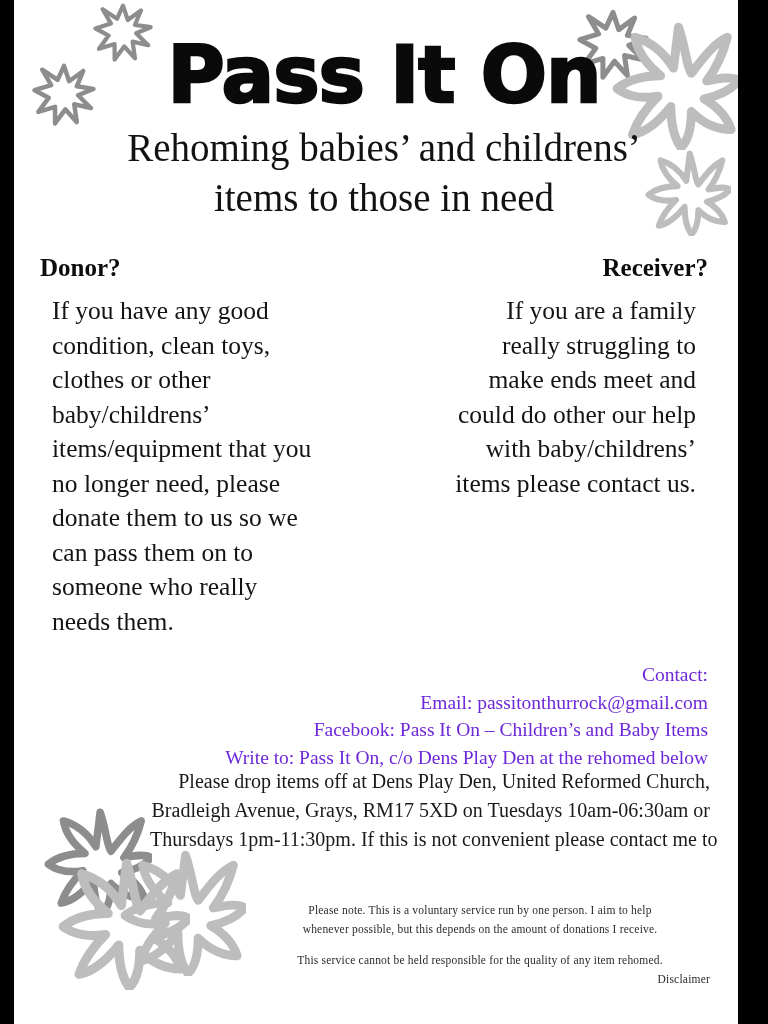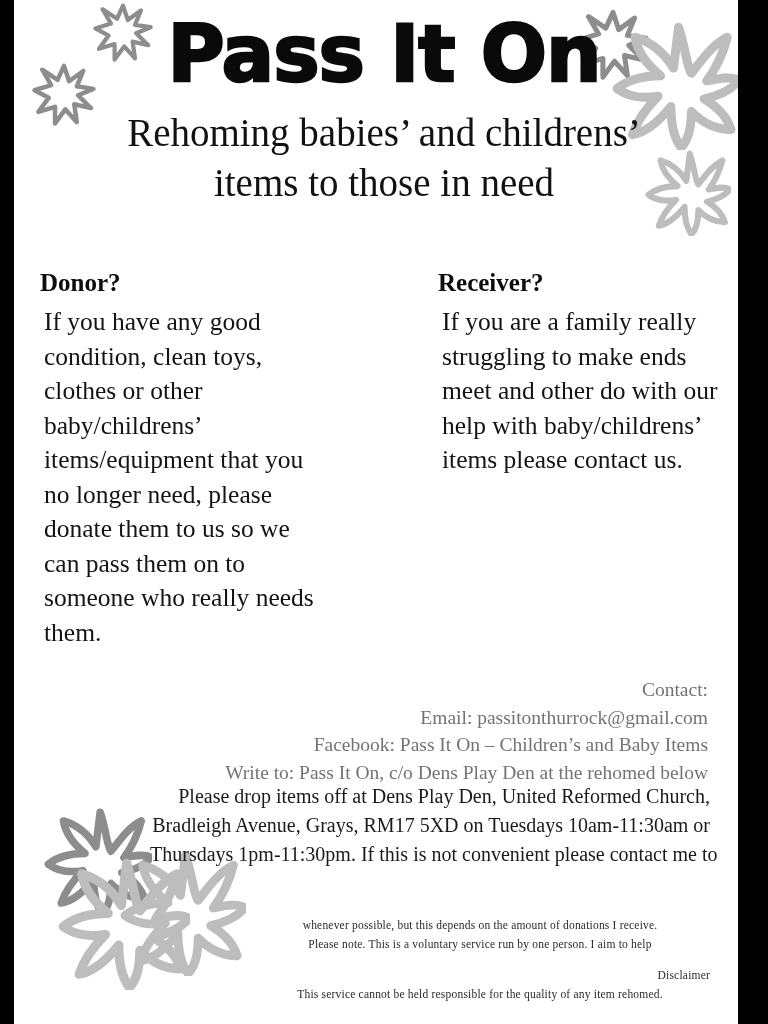--- a/index.html
+++ b/index.html
@@ -63,21 +63,22 @@
 
   
   .content {
     position: relative;
     z-index: 10;
     width: 768px;
     height: 1024px;
   }
 
   .title {
-    margin: 16px;
+    margin: 1px;
+    padding-top: 36px;
     text-align: center;
     font-family: "DejaVu Sans", "Liberation Sans", sans-serif;
     font-weight: 700;
     font-size: 78px;
     line-height: 0.98;
     letter-spacing: -1px;
     color: #0a0a0a;
     -webkit-text-stroke: 2.5px #0a0a0a;
   }
 
@@ -101,46 +102,47 @@
 
   .col { box-sizing: border-box; }
 
   .col-donor {
     width: 330px;
     padding-left: 40px;
     text-align: left;
   }
   .col-receiver {
     width: 330px;
-    padding-right: 36px;
+    padding-right: 60px;
+    text-align: right;
   }
 
   .col-head {
     margin: 0 0 8px 0;
     font-size: 25px;
     font-weight: 700;
     color: #0c0c0c;
   }
 
   .col-body {
-    margin: 4px;
+    margin: 12px;
     font-size: 25.5px;
     line-height: 1.355;
     color: #141414;
   }
 
   .contact-block {
     position: absolute;
     top: 660px;
     right: 60px;
     width: 560px;
     text-align: right;
     font-size: 19.5px;
     line-height: 1.42;
-    color: #737373;
+    color: #6d28d9;
   }
   .contact-block .line { display: block; white-space: nowrap; }
 
   .dropoff-block {
     position: absolute;
     top: 766px;
     right: 58px;
     width: 560px;
     text-align: right;
     font-size: 20px;
@@ -236,42 +238,42 @@
 
     <div class="columns">
 
       <div class="col col-donor">
         <h2 class="col-head">Donor?</h2>
         <p class="col-body">If you have any good condition, clean toys, clothes or other baby/childrens’ items/equipment that you no longer need, please donate them to us so we can pass them on to someone who really needs them.</p>
       </div>
 
       <div class="col col-receiver">
         <h2 class="col-head">Receiver?</h2>
-        <p class="col-body">If you are a family really struggling to make ends meet and other do with our help with baby/childrens’ items please contact us.</p>
+        <p class="col-body">If you are a family really struggling to make ends meet and could do other our help with baby/childrens’ items please contact us.</p>
       </div>
 
     </div>
 
     <div class="contact-block">
       <span class="line">Contact:</span>
       <span class="line">Email: passitonthurrock@gmail.com</span>
       <span class="line">Facebook: Pass It On – Children’s and Baby Items</span>
       <span class="line">Write to: Pass It On, c/o Dens Play Den at the rehomed below</span>
     </div>
 
     <div class="dropoff-block">
       <span class="line">Please drop items off at Dens Play Den, United Reformed Church,</span>
-      <span class="line">Bradleigh Avenue, Grays, RM17 5XD on Tuesdays 10am-11:30am or</span>
+      <span class="line">Bradleigh Avenue, Grays, RM17 5XD on Tuesdays 10am-06:30am or</span>
       <span class="line">Thursdays 1pm-11:30pm.  If this is not convenient please contact me to</span>
     </div>
 
     <div class="note-block">
+      <span class="line">Please note.  This is a voluntary service run by one person.  I aim to help</span>
       <span class="line">whenever possible, but this depends on the amount of donations I receive.</span>
-      <span class="line">Please note.  This is a voluntary service run by one person.  I aim to help</span>
     </div>
 
     <div class="disclaimer-block">
+      <span class="line body">This service cannot be held responsible for the quality of any item rehomed.</span>
       <span class="line heading">Disclaimer</span>
-      <span class="line body">This service cannot be held responsible for the quality of any item rehomed.</span>
     </div>
 
   </div>
 </div>
 
 </body></html>

